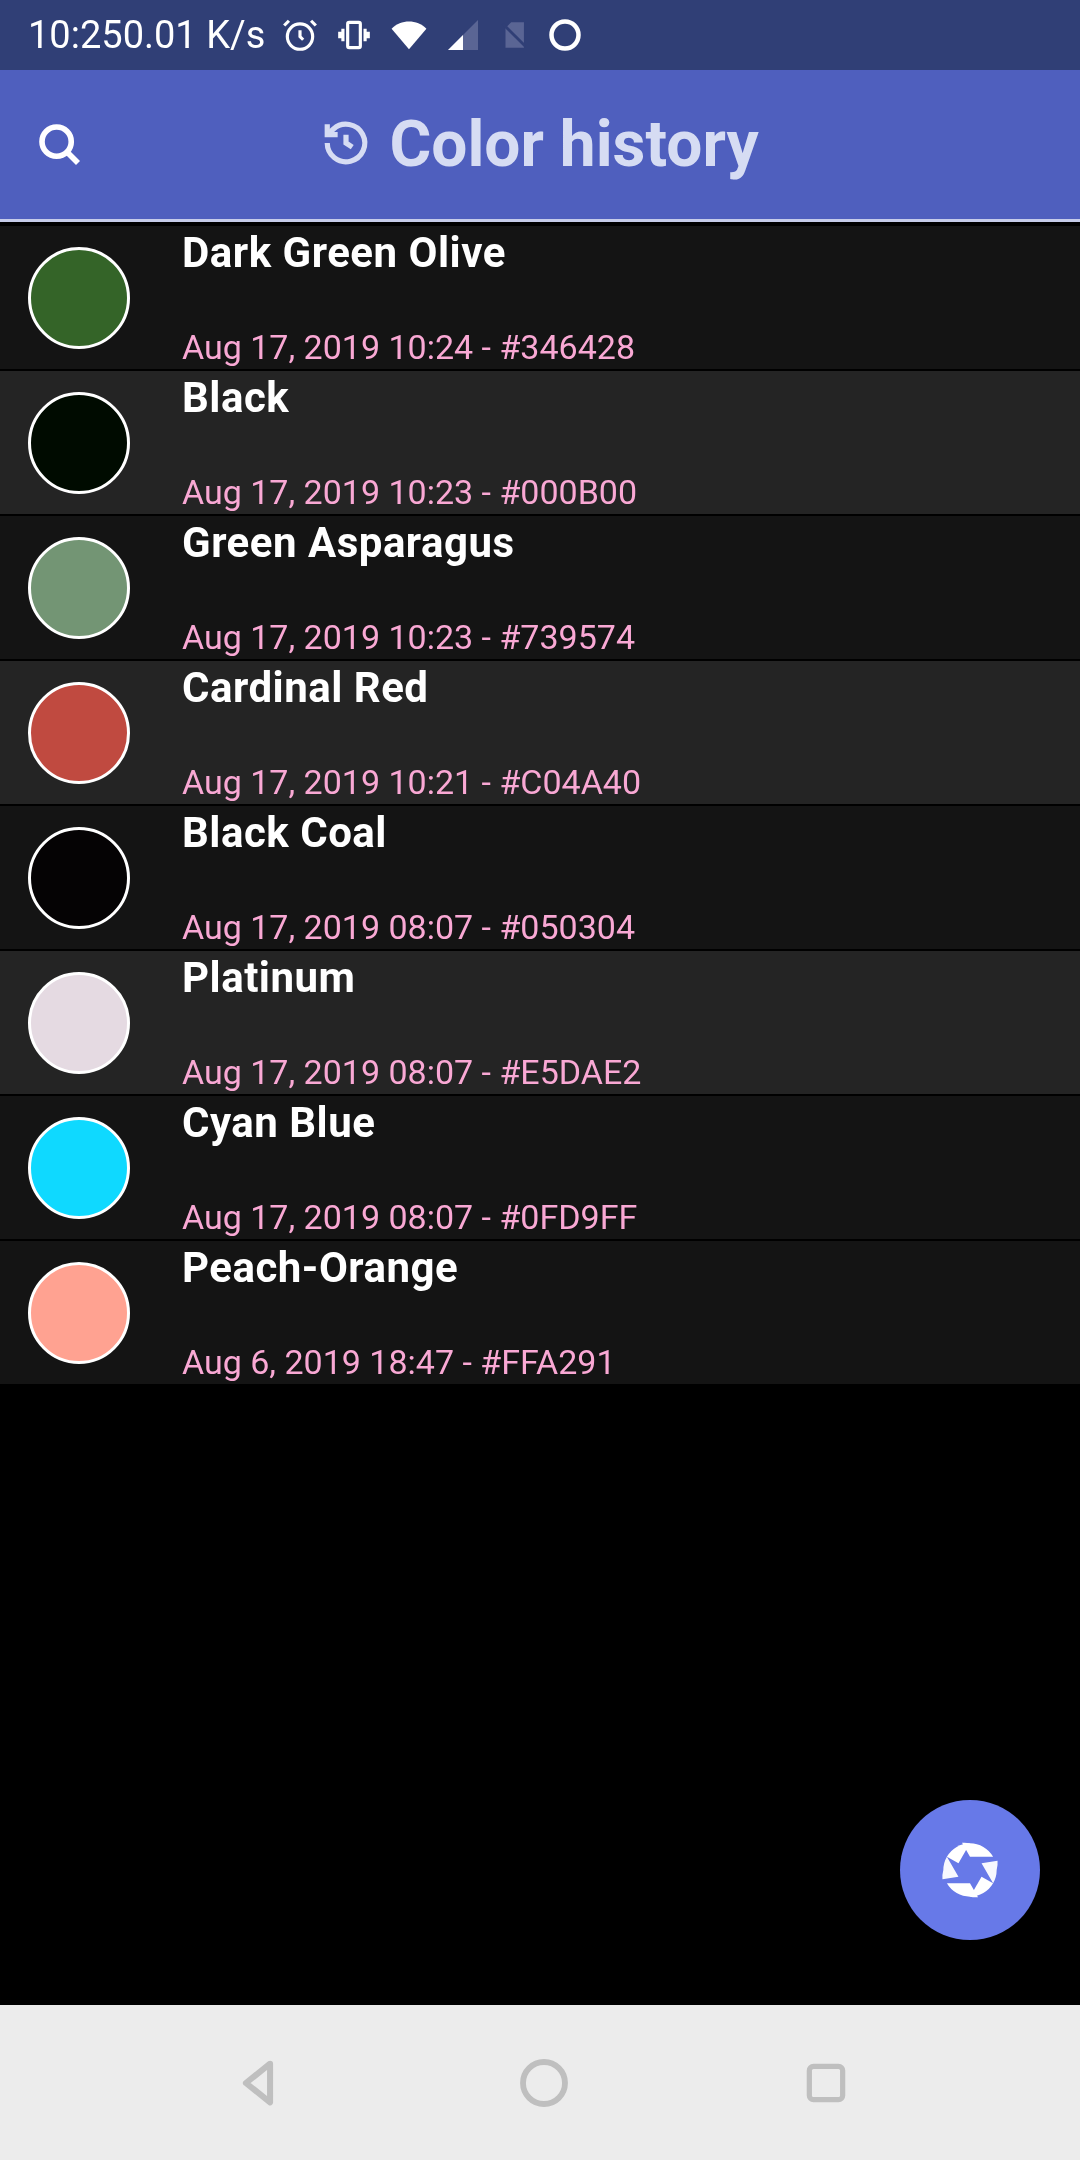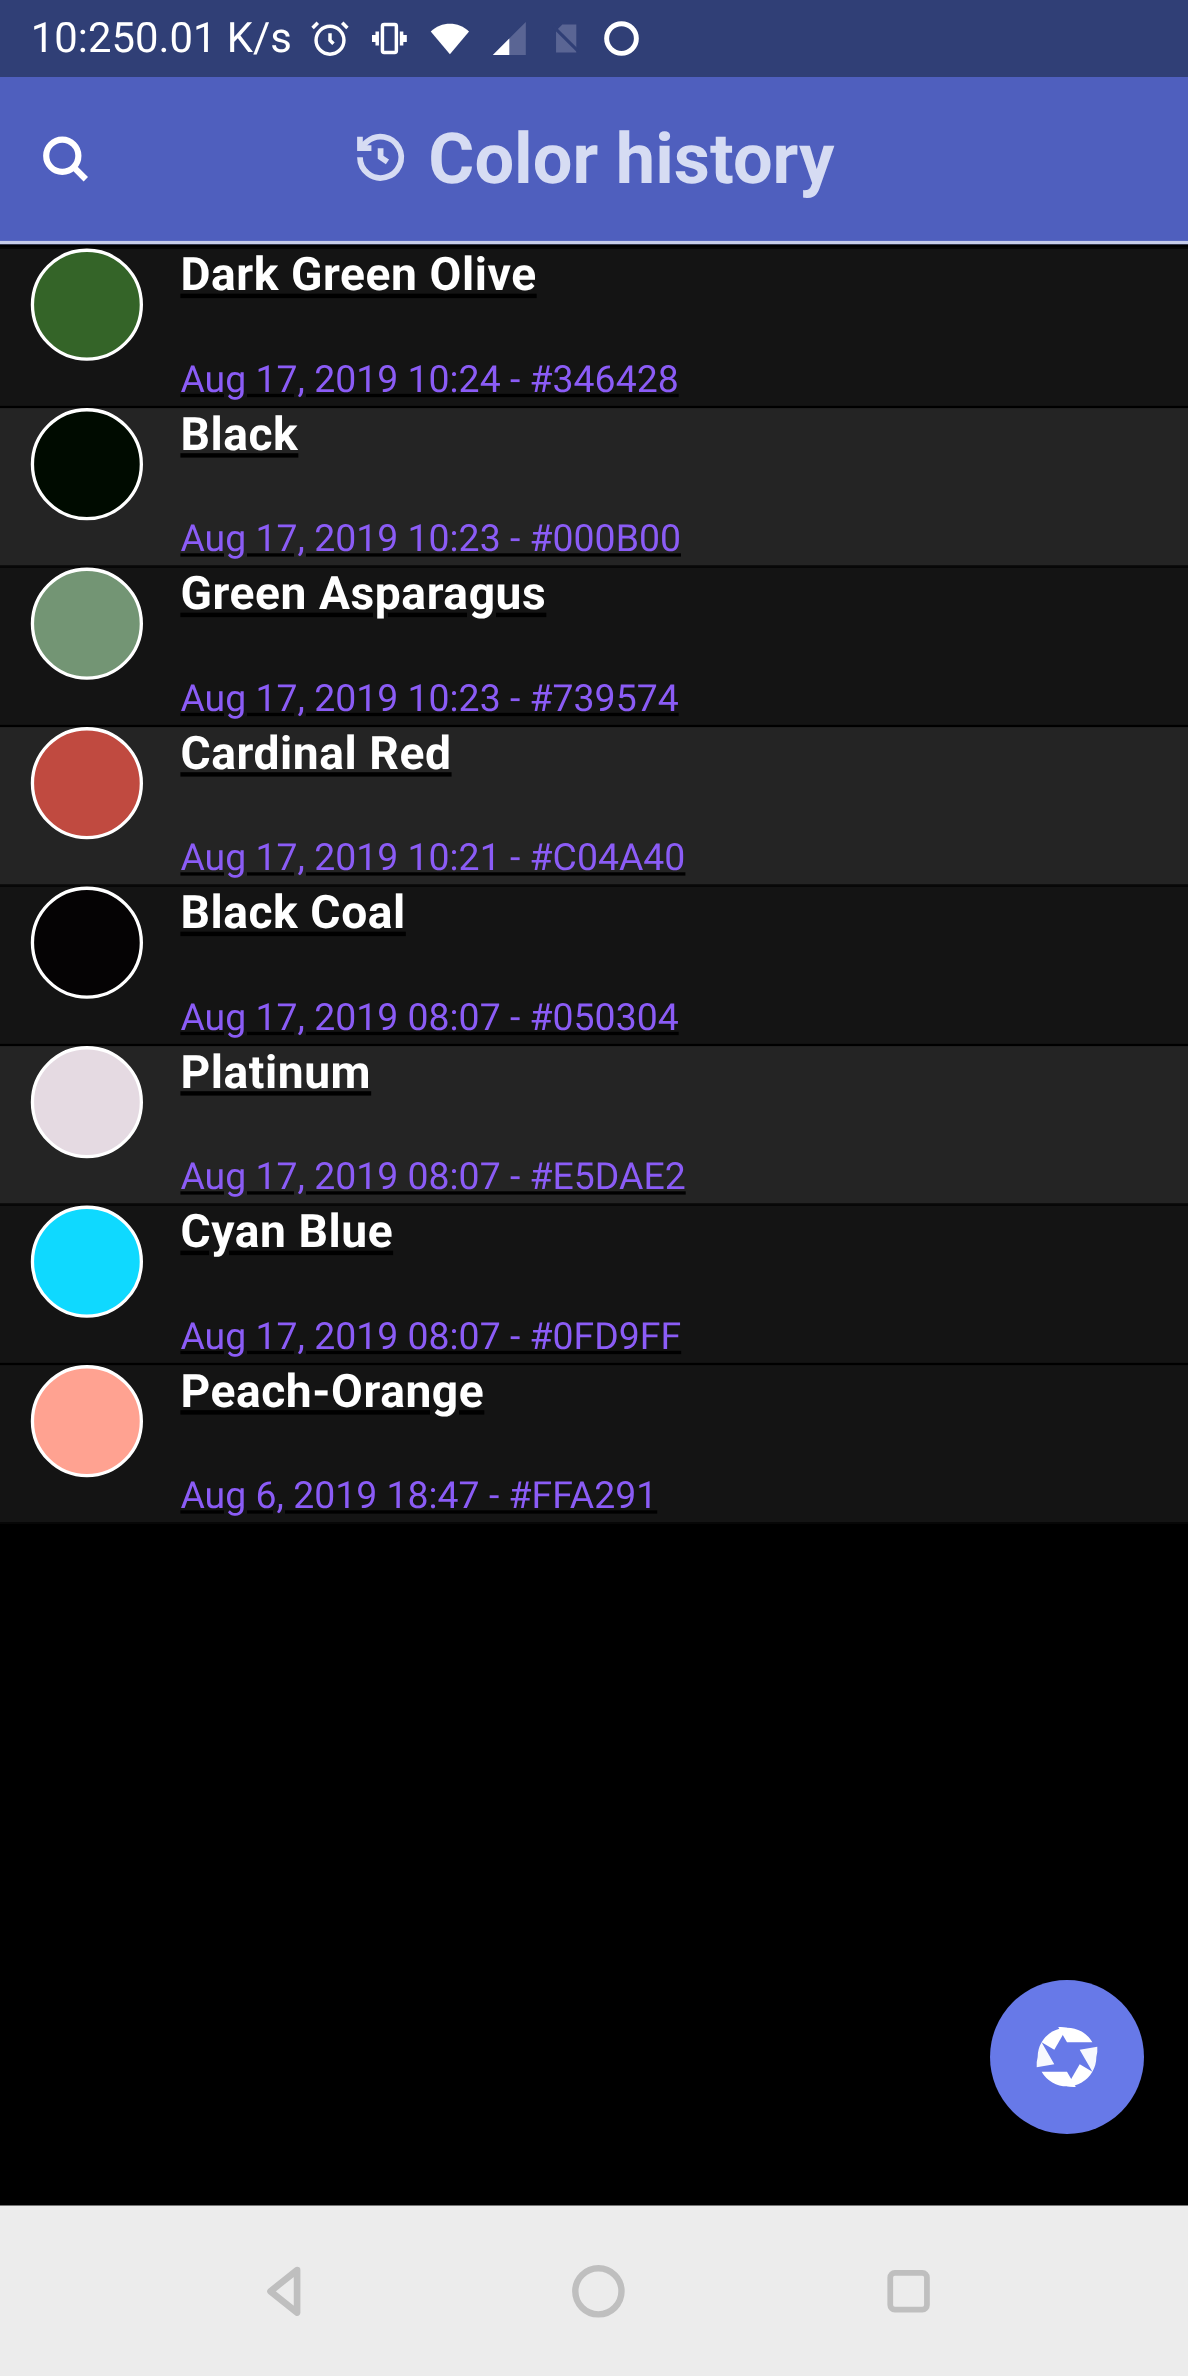--- a/index.html
+++ b/index.html
@@ -43,39 +43,39 @@
   }
 
   .list {
     display: flex;
     flex-direction: column;
     background: #101010;
   }
   .row {
     height: 145px;
     display: flex;
+    align-items: center;
     padding: 0 28px;
-    gap: 34px;
+    gap: 52px;
     border-top: 1px solid #000;
     border-bottom: 1px solid #000;
-    text-decoration: underline;
   }
   .row.alt-a { background: #141414; }
   .row.alt-b { background: #242424; }
 
   .swatch {
     width: 102px;
     height: 102px;
     border-radius: 50%;
     border: 3px solid #fff;
     flex-shrink: 0;
   }
   .row-text { display: flex; flex-direction: column; gap: 6px; }
   .row-name { color: #fff; font-size: 42px; font-weight: 700; letter-spacing: 0.5px; }
-  .row-sub  { color: #8b5cf6; font-size: 34px; font-weight: 400; margin-top: 44px; }
+  .row-sub  { color: #f9a8d4; font-size: 34px; font-weight: 400; margin-top: 44px; }
 
   .fab {
     position: absolute;
     right: 40px;
     bottom: 220px;
     width: 140px;
     height: 140px;
     border-radius: 50%;
     background: #6779e8;
     display: flex;

